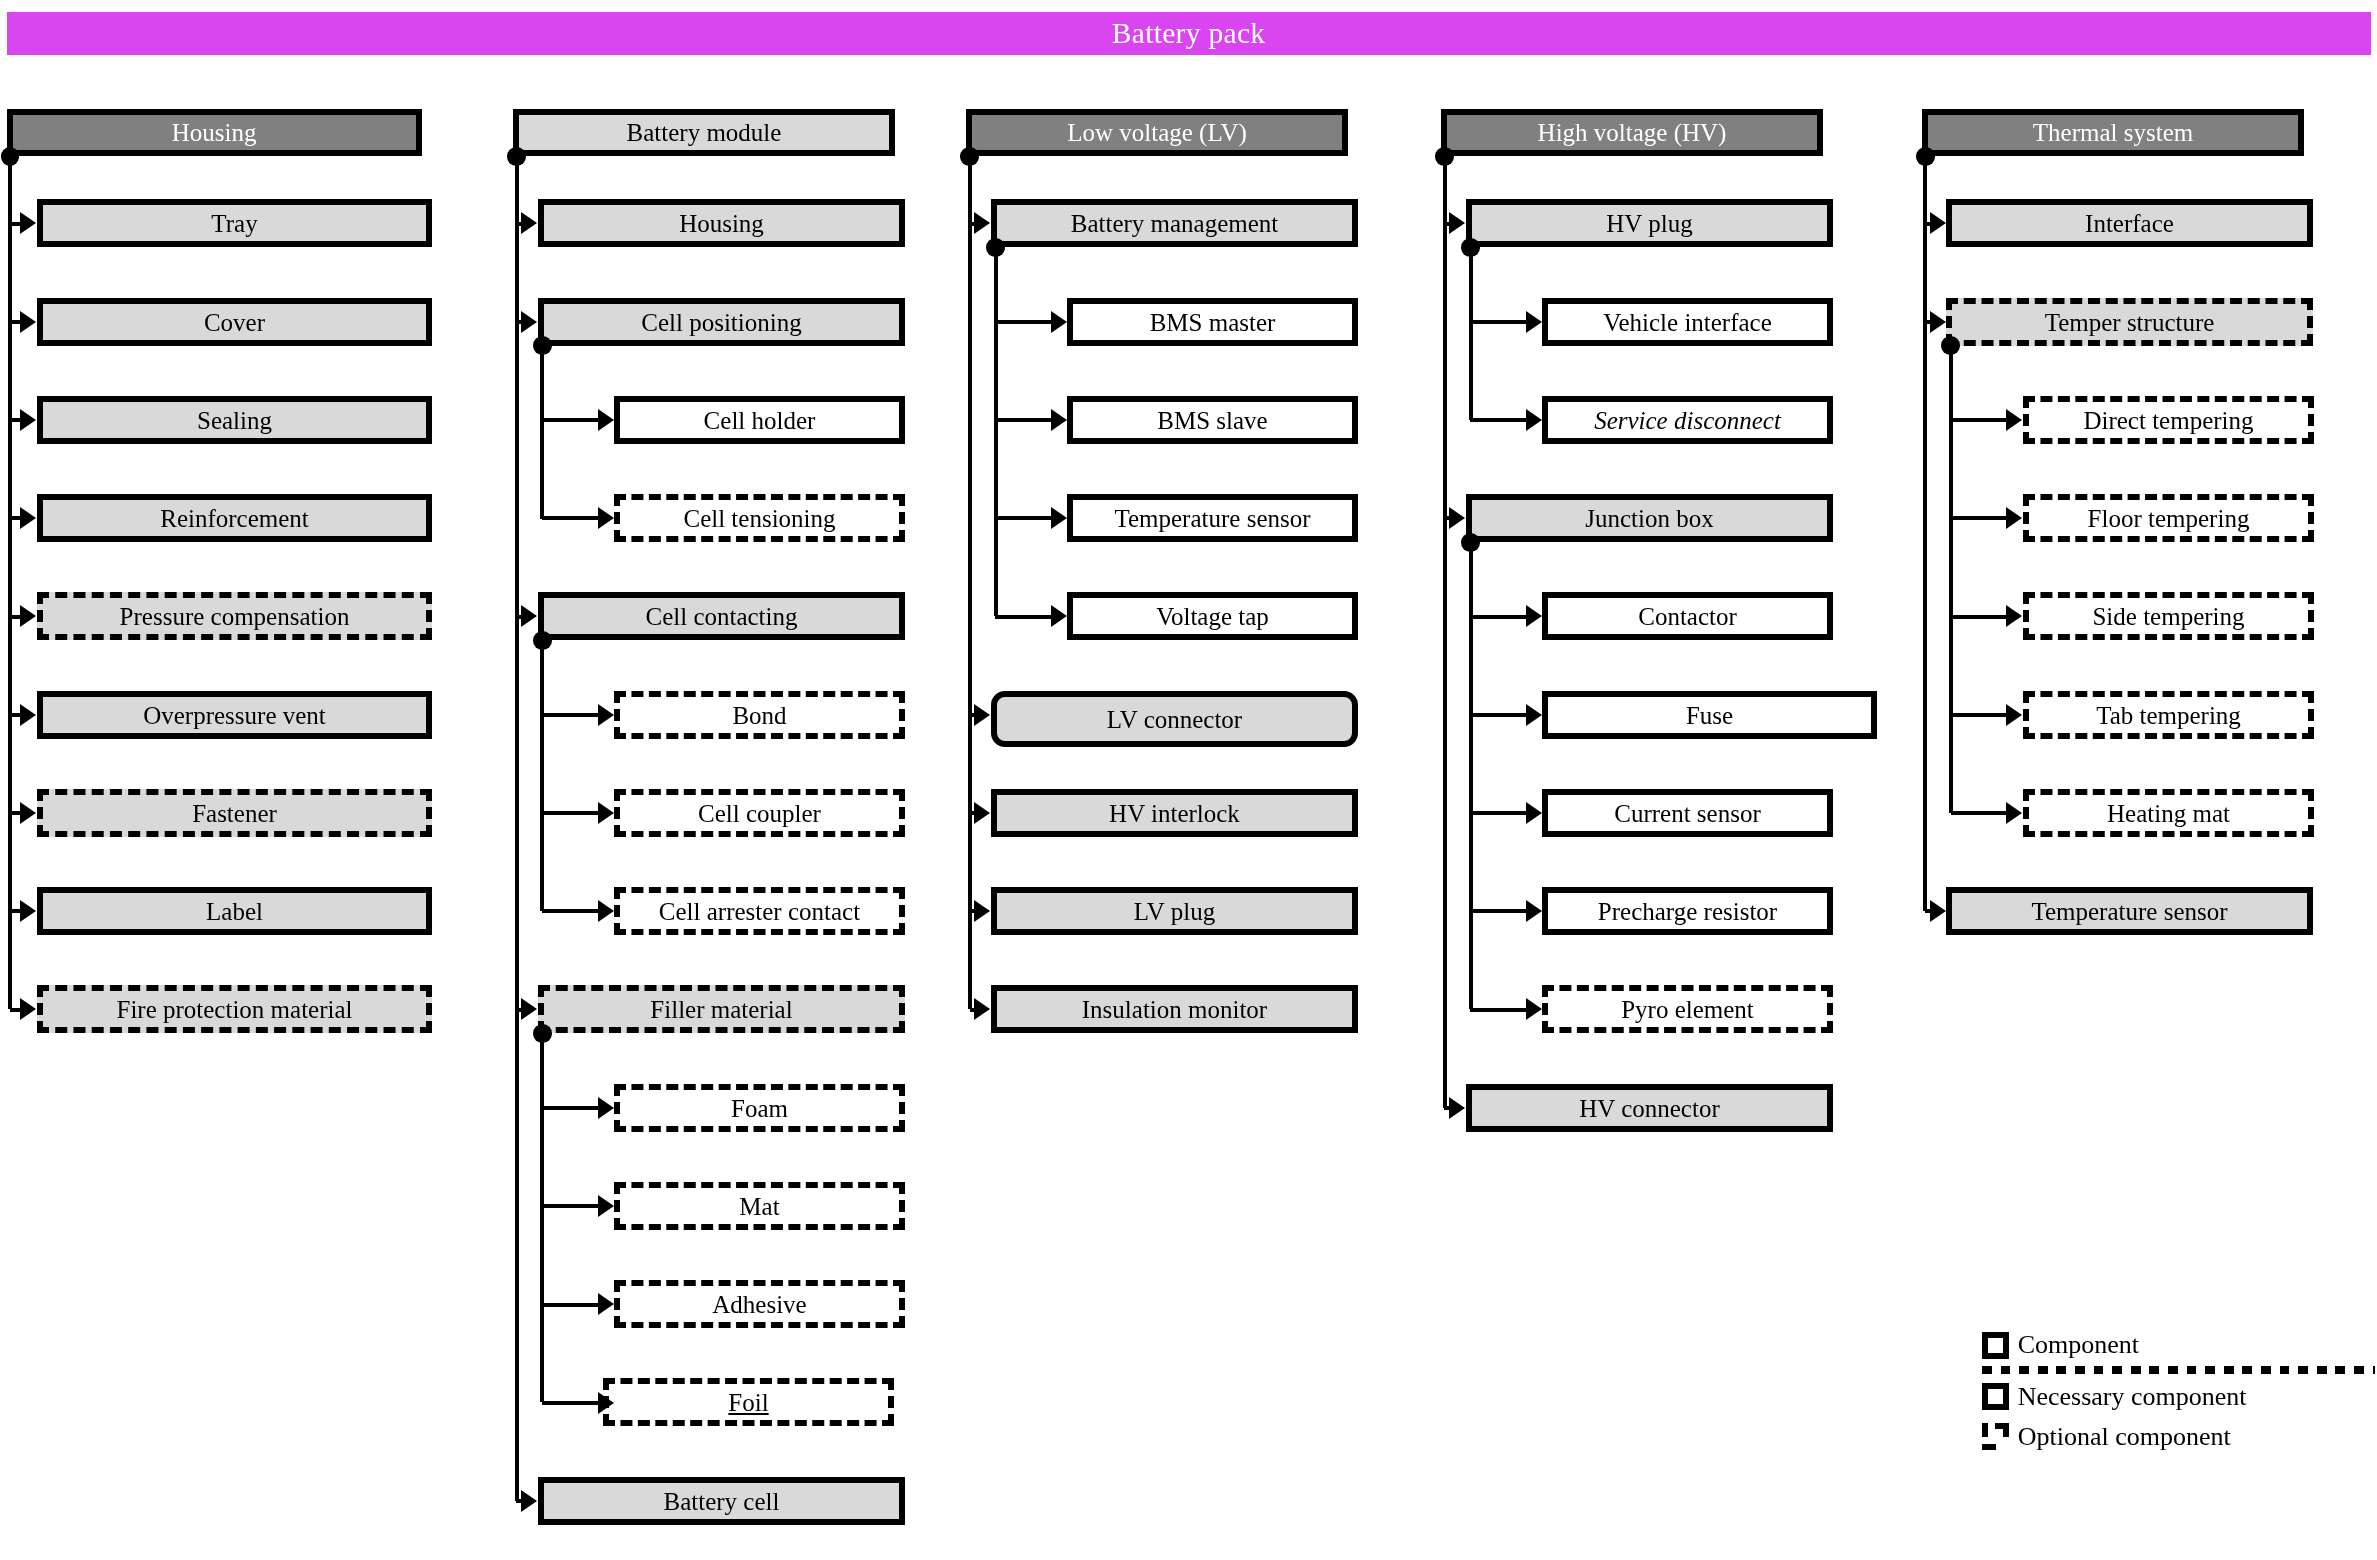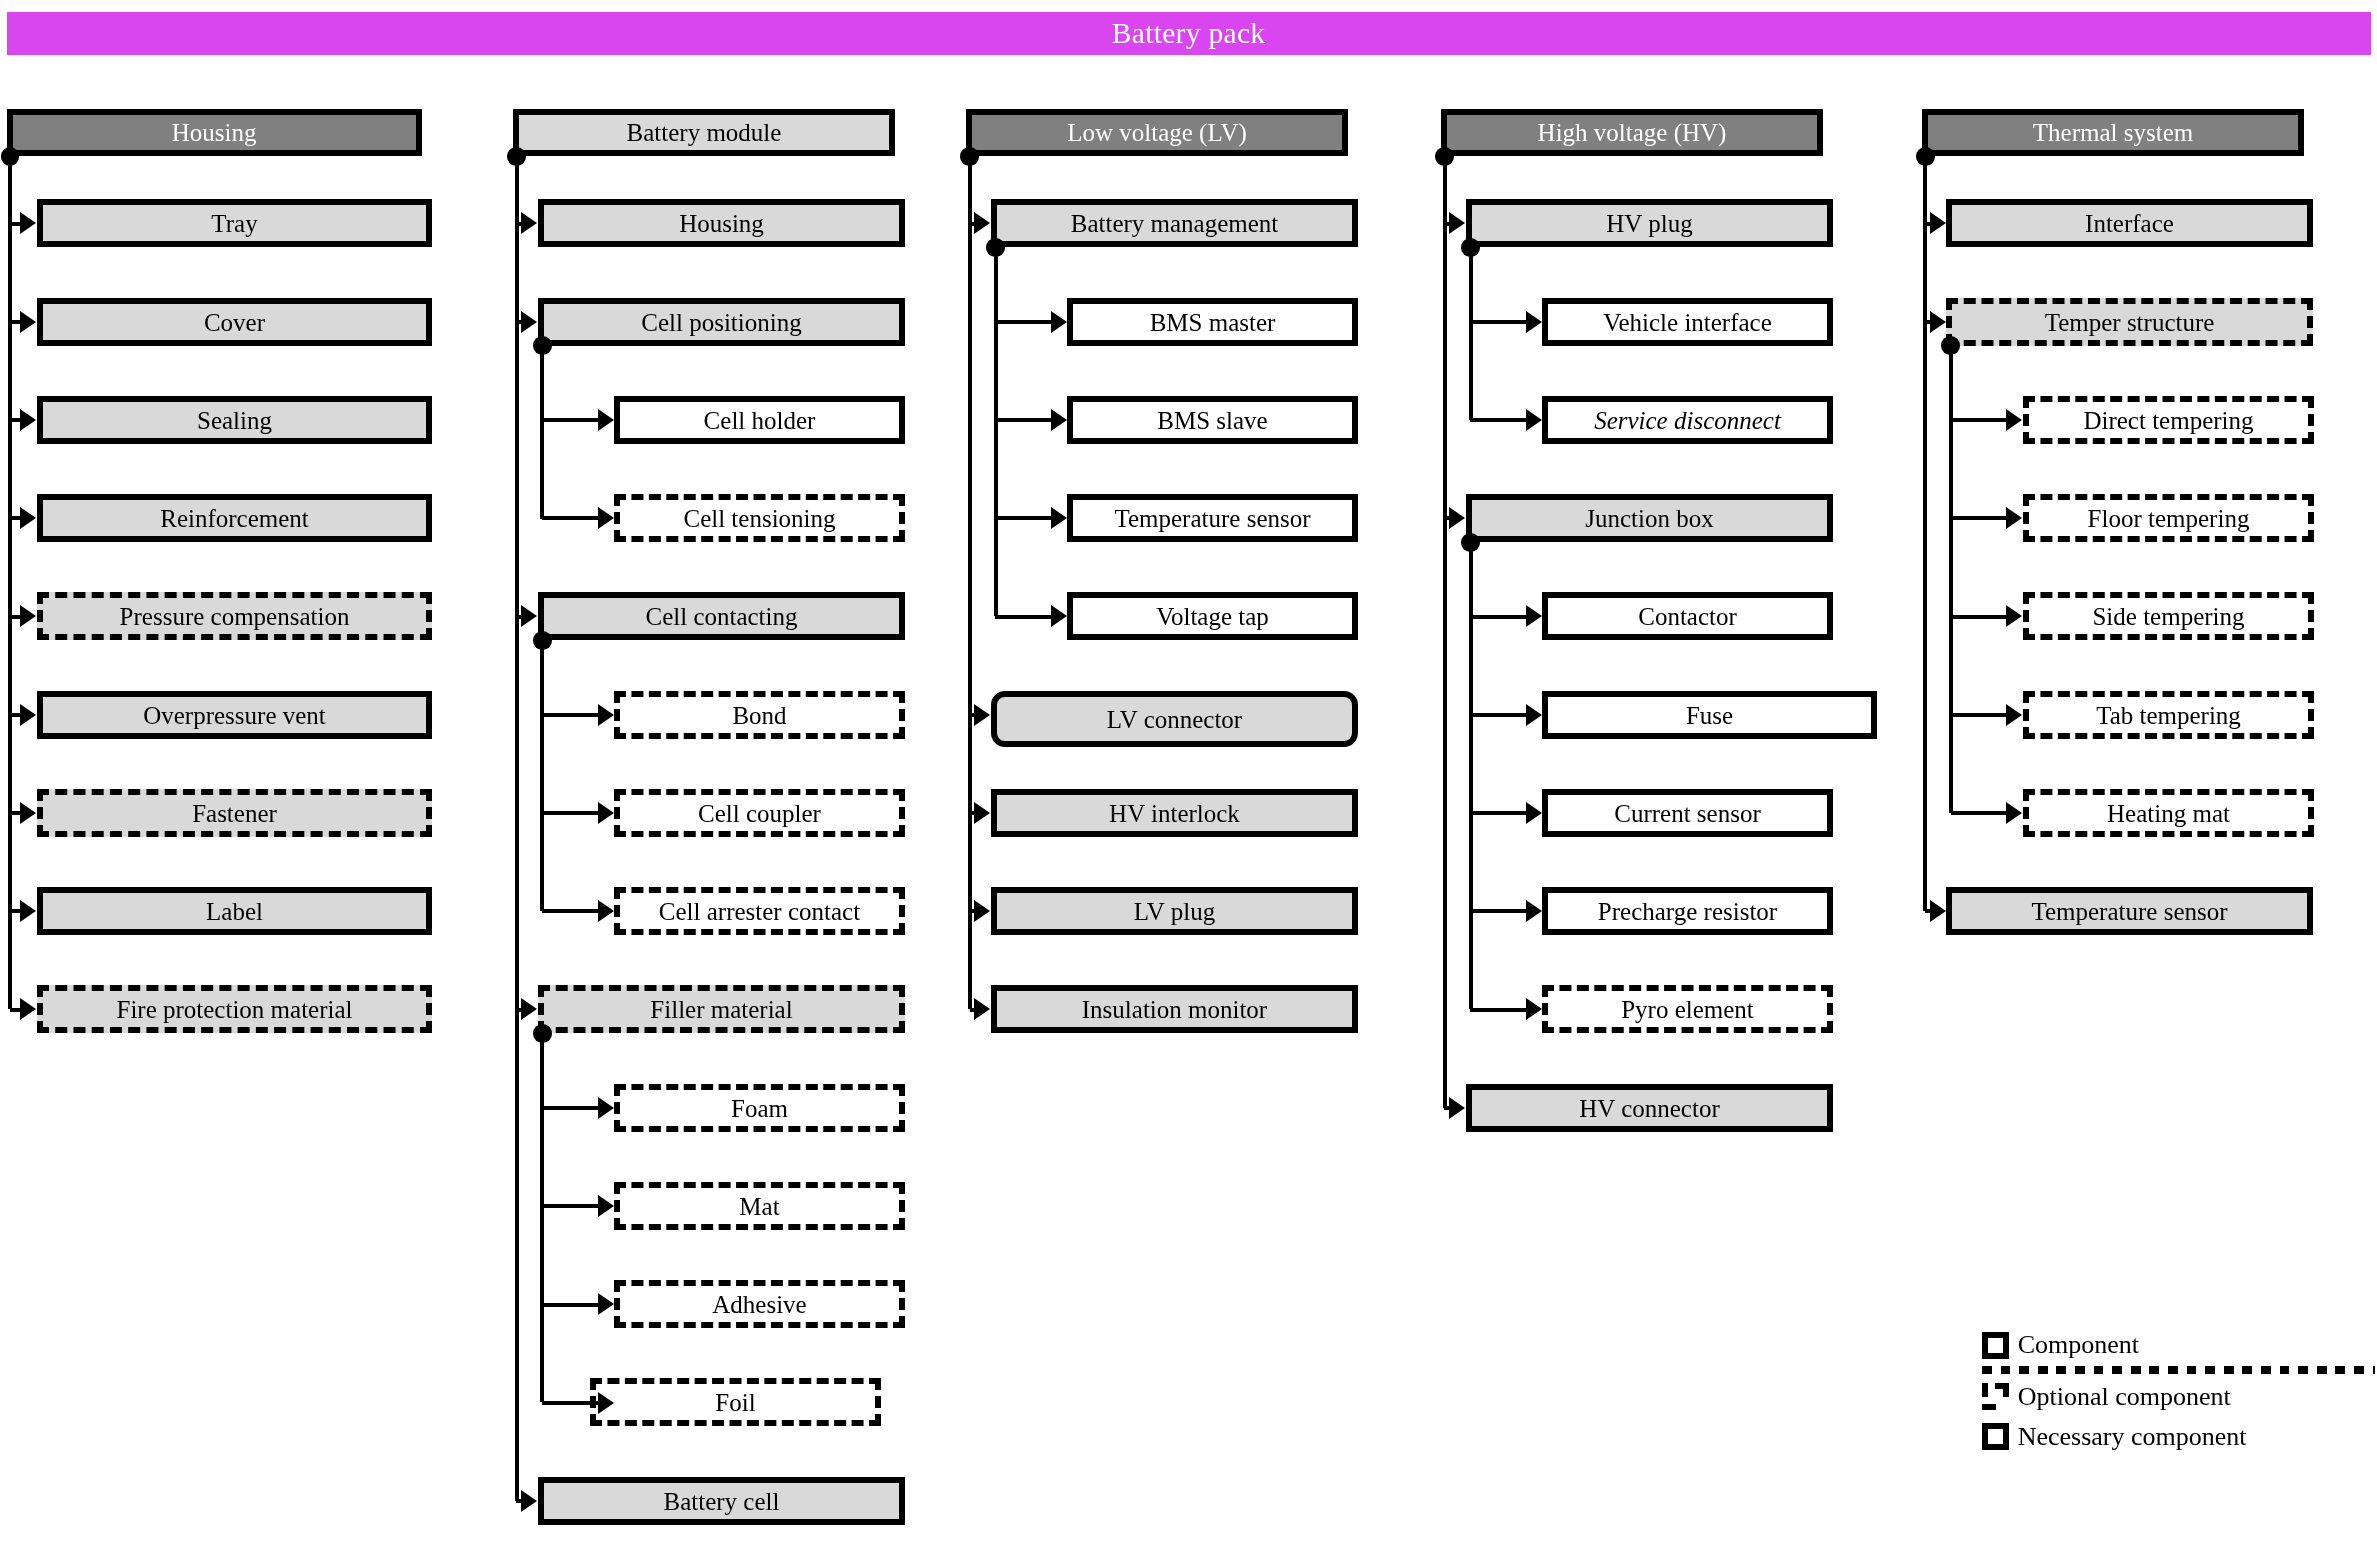--- a/index.html
+++ b/index.html
@@ -124,21 +124,21 @@
       <div class="dot" style="left:533px;top:1024px;"></div>
       <div class="node dashed fill-comp" style="left:614px;top:1084px;width:291px;height:48px;">Foam</div>
       <div class="hline" style="left:542px;top:1106px;width:58px;"></div>
       <div class="arrow" style="left:598px;top:1097px;"></div>
       <div class="node dashed fill-comp" style="left:614px;top:1182px;width:291px;height:48px;">Mat</div>
       <div class="hline" style="left:542px;top:1204px;width:58px;"></div>
       <div class="arrow" style="left:598px;top:1195px;"></div>
       <div class="node dashed fill-comp" style="left:614px;top:1280px;width:291px;height:48px;">Adhesive</div>
       <div class="hline" style="left:542px;top:1303px;width:58px;"></div>
       <div class="arrow" style="left:598px;top:1293px;"></div>
-      <div class="node dashed fill-comp" style="left:590px;top:1378px;width:291px;height:48px;">Foil</div>
+      <div class="node dashed fill-comp" style="left:603px;top:1378px;width:291px;height:48px;text-decoration:underline;">Foil</div>
       <div class="hline" style="left:542px;top:1401px;width:58px;"></div>
       <div class="arrow" style="left:598px;top:1392px;"></div>
       <div class="vline" style="left:540px;top:1033px;height:369px;"></div>
       <div class="node solid fill-main" style="left:538px;top:1477px;width:367px;height:48px;">Battery cell</div>
       <div class="hline" style="left:516px;top:1499px;width:7px;"></div>
       <div class="arrow" style="left:521px;top:1490px;"></div>
       <div class="vline" style="left:515px;top:156px;height:1345px;"></div>
       <div class="node solid fill-domain" style="left:966px;top:109px;width:382px;height:47px;">Low voltage (LV)</div>
       <div class="dot" style="left:960px;top:147px;"></div>
       <div class="node solid fill-main" style="left:991px;top:199px;width:367px;height:48px;">Battery management</div>
@@ -239,28 +239,28 @@
       <div class="vline" style="left:1923px;top:156px;height:755px;"></div>
     </div>
 
   <div id="legend">
     <div class="leg-row">
       <span class="leg-swatch sw-comp"></span>
       <span class="leg-txt">Component</span>
     </div>
     <div class="leg-sep"></div>
     <div class="leg-row">
+      <span class="leg-swatch sw-nec"></span>
+      <span class="leg-txt">Necessary component</span>
+    </div>
+    <div class="leg-row">
       <span class="leg-swatch sw-opt">
         <span class="c" style="left:0;top:0;width:6px;height:14px;"></span>
         <span class="c" style="left:0;bottom:0;width:14px;height:6px;"></span>
         <span class="c" style="right:0;top:0;width:6px;height:14px;"></span>
         <span class="c" style="right:0;top:0;width:14px;height:6px;"></span>
       </span>
       <span class="leg-txt">Optional component</span>
     </div>
-    <div class="leg-row">
-      <span class="leg-swatch sw-nec"></span>
-      <span class="leg-txt">Necessary component</span>
-    </div>
   </div>
 
 </div>
 
 
 </body></html>

